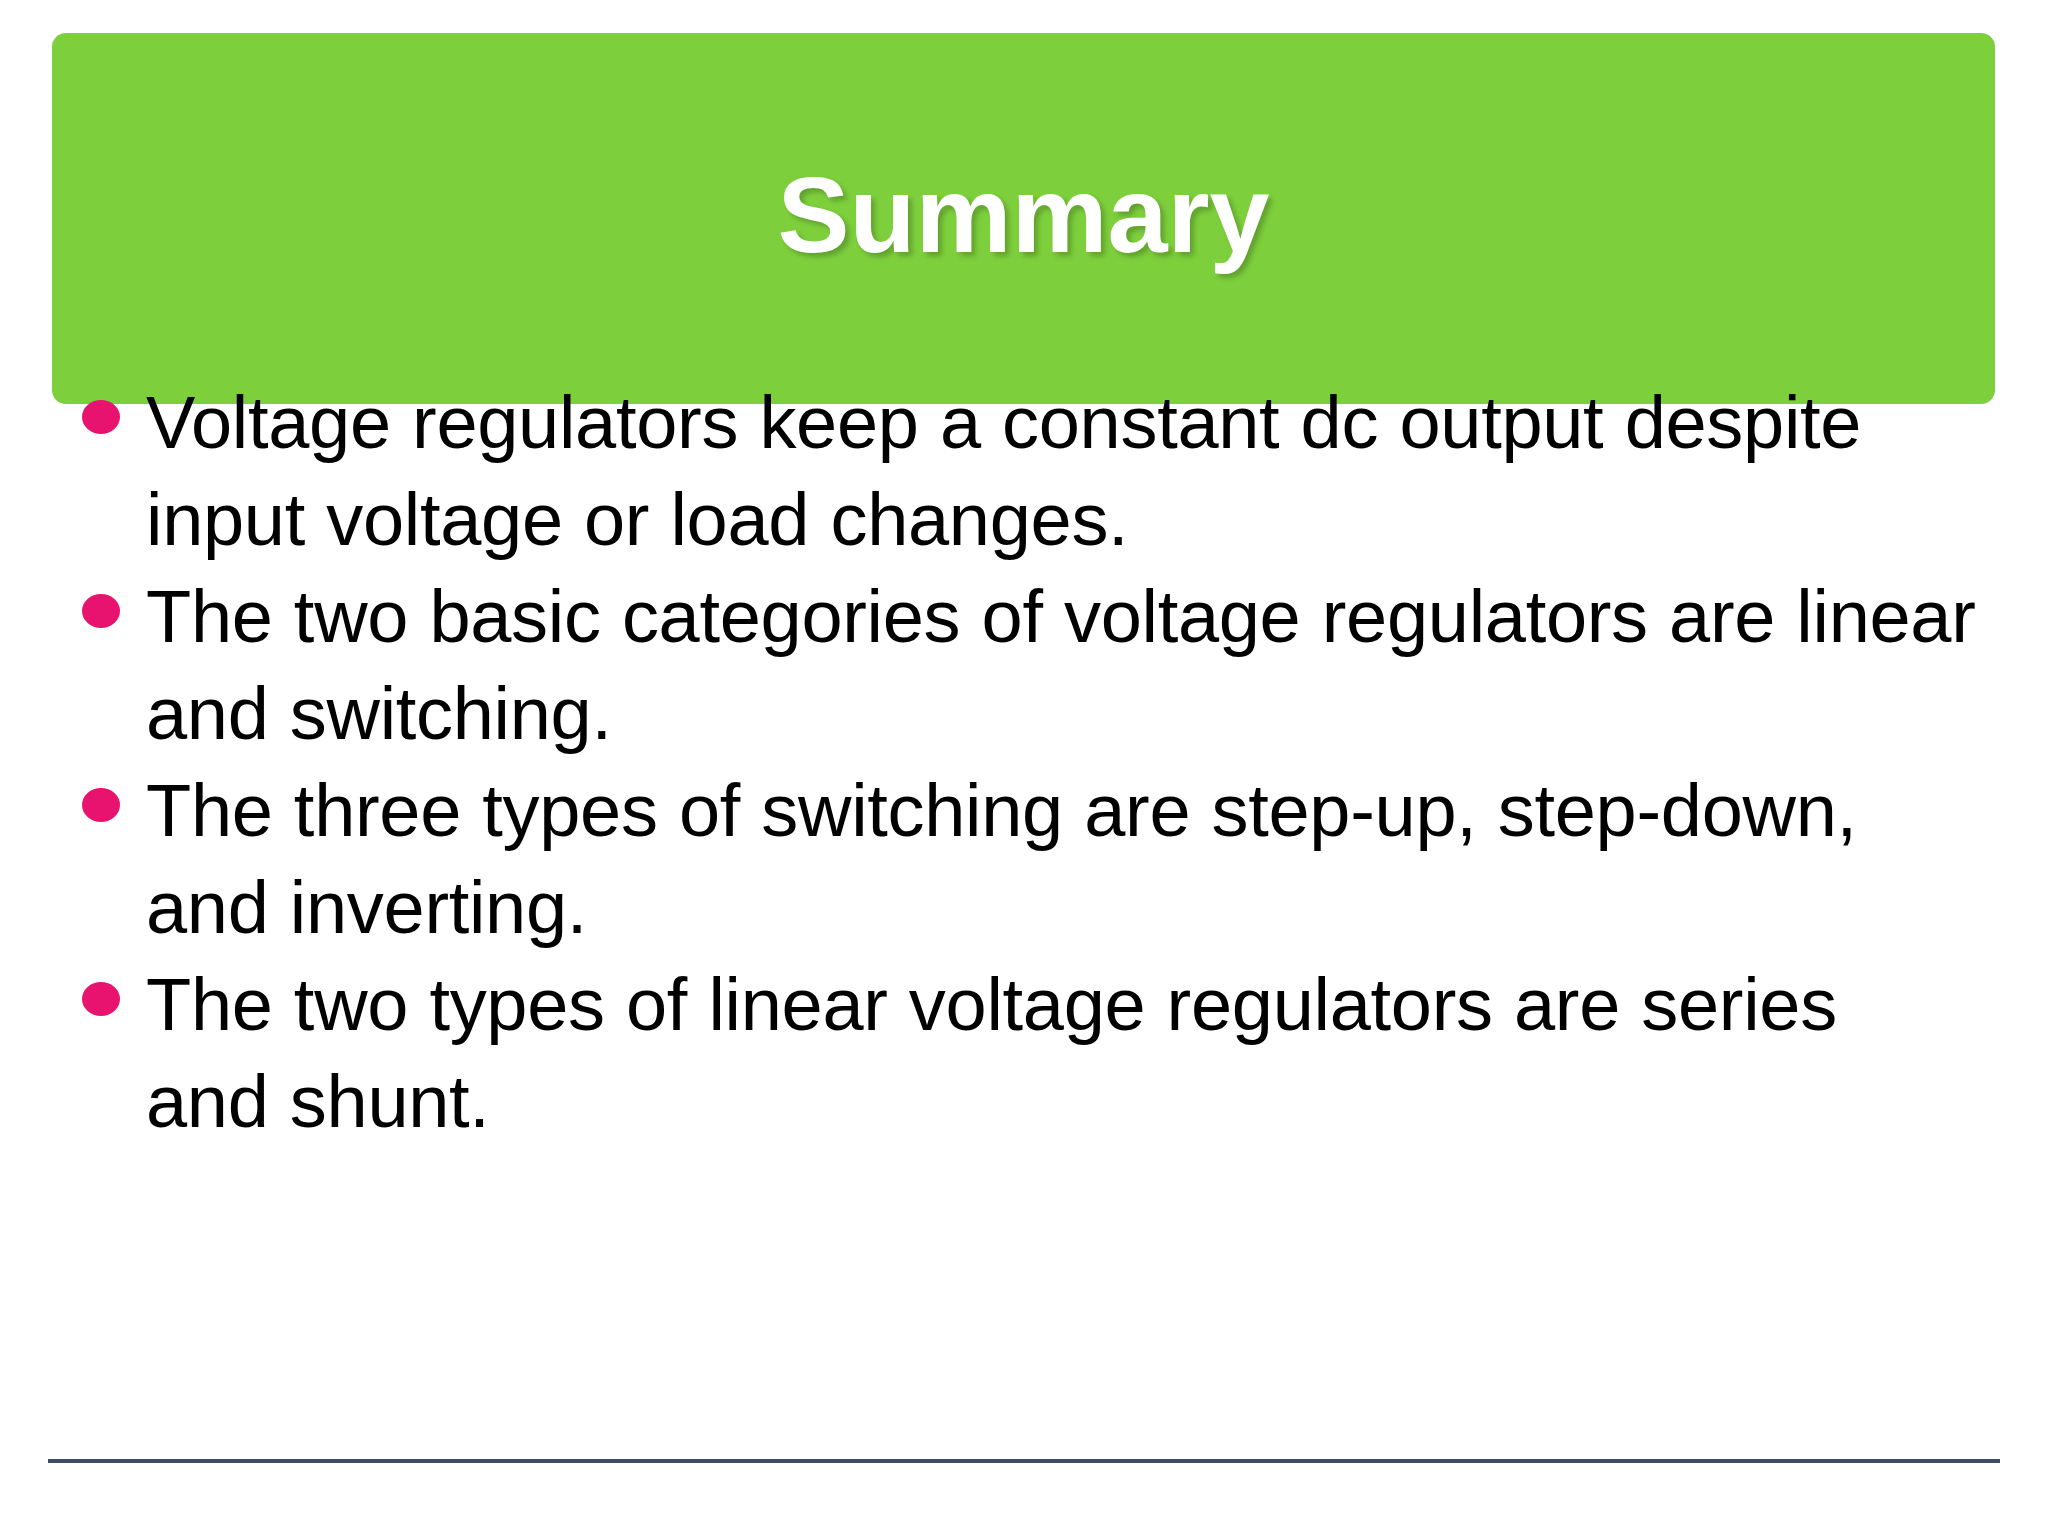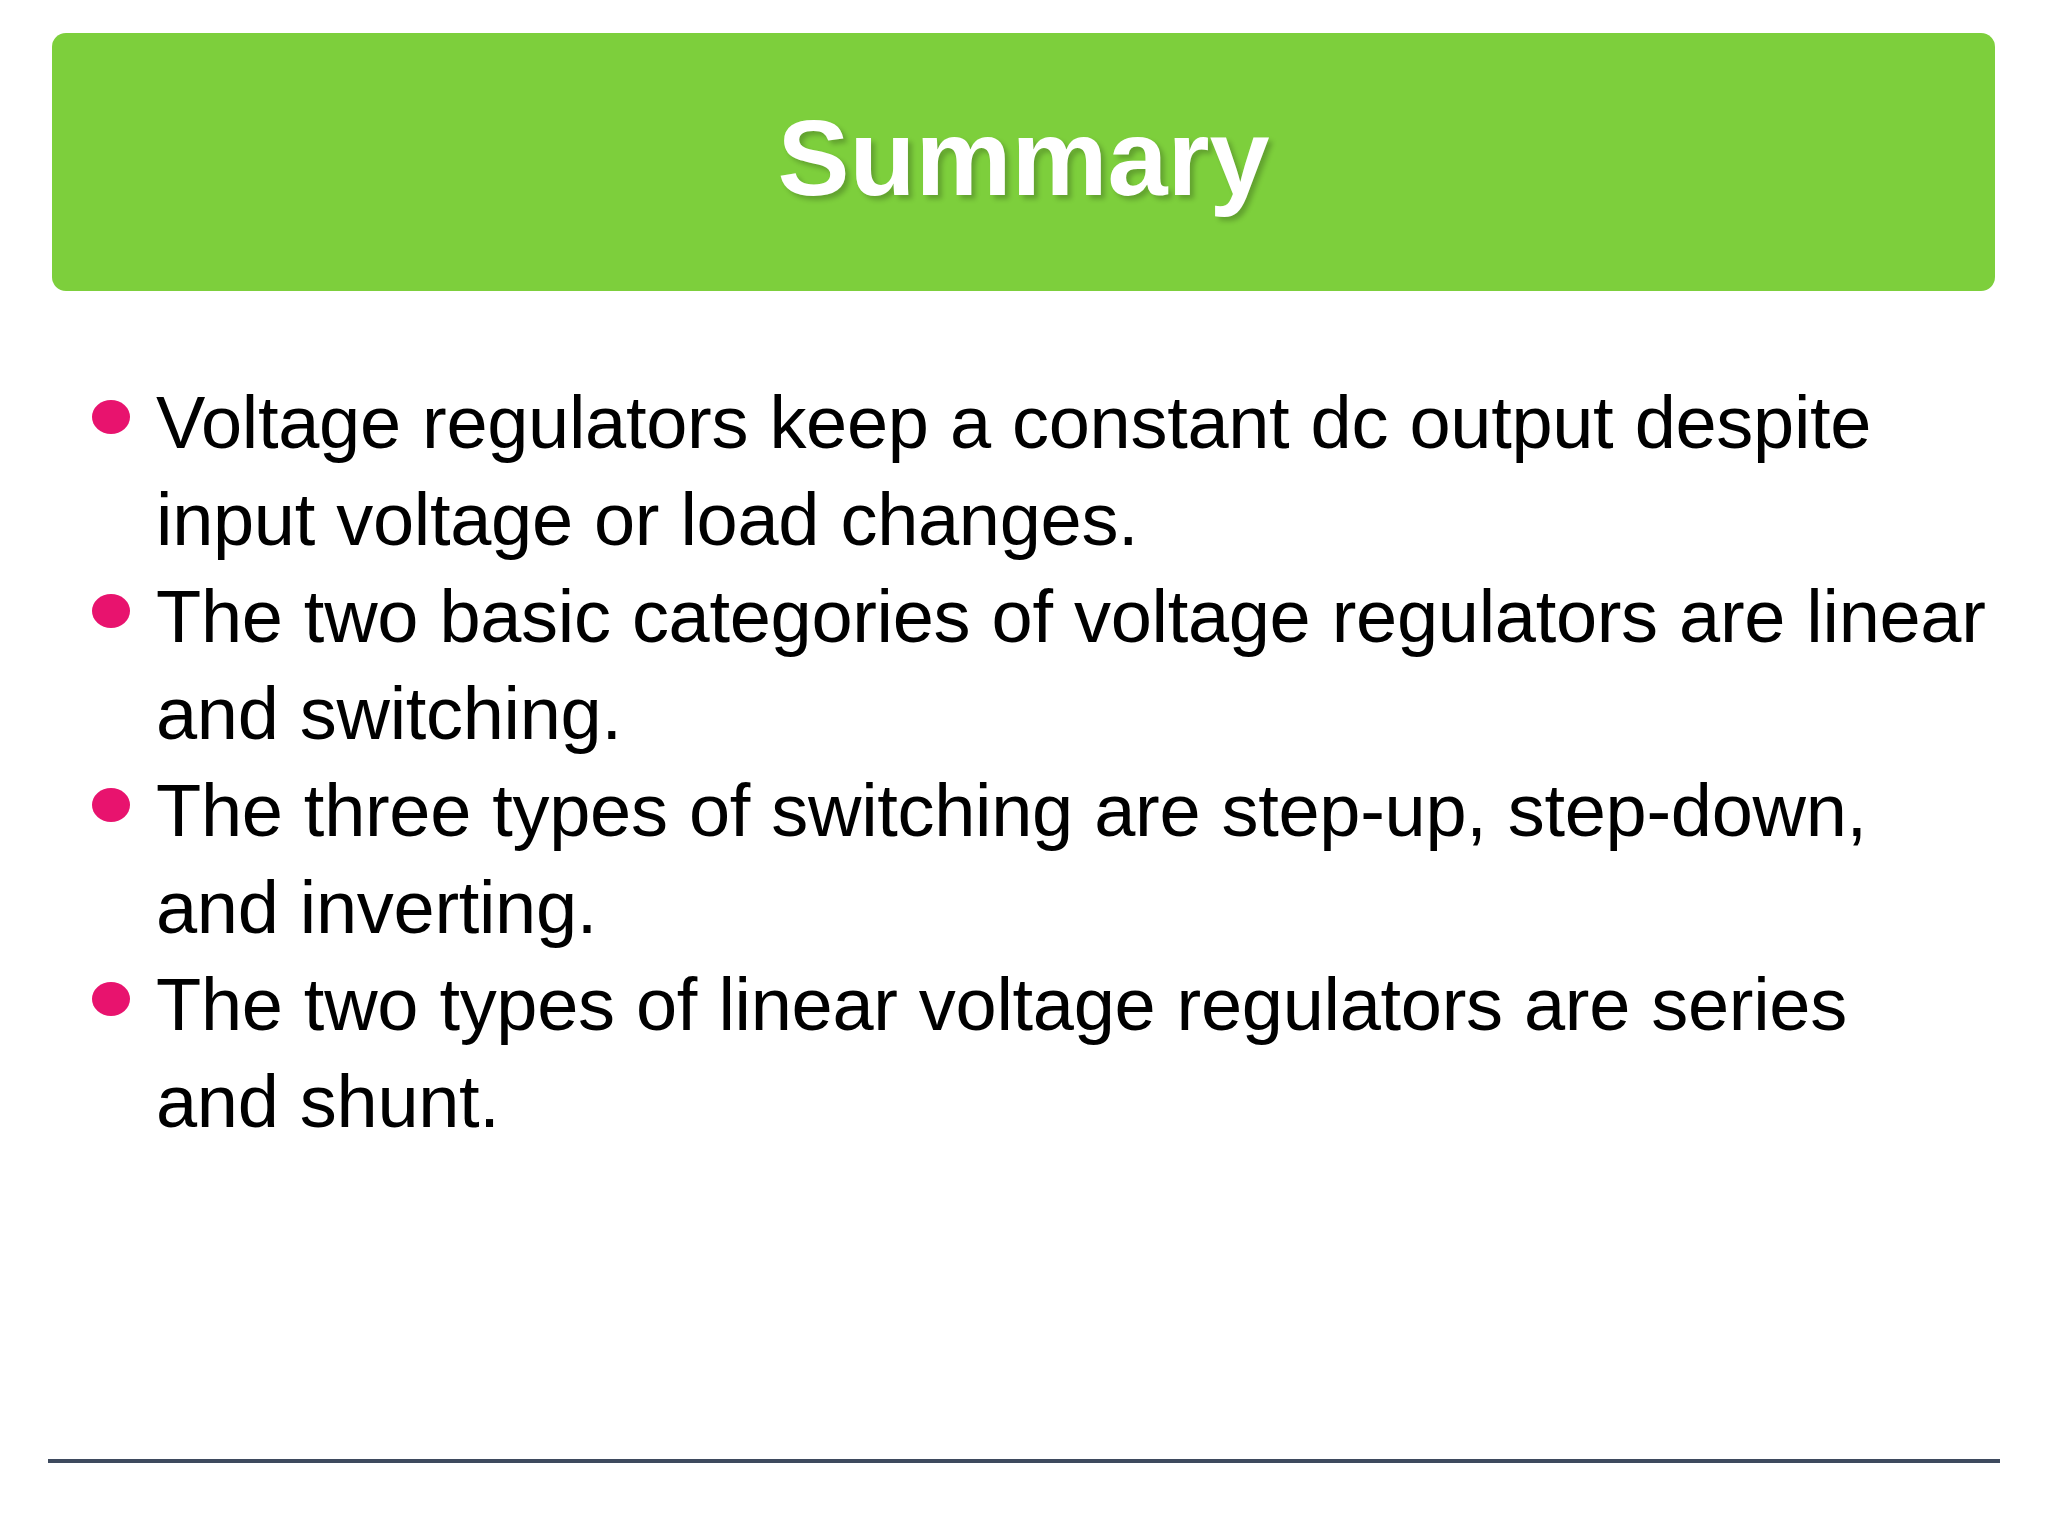--- a/index.html
+++ b/index.html
@@ -19,21 +19,21 @@
     background: #ffffff;
     overflow: hidden;
   }
 
   
   .title-bar {
     position: absolute;
     left: 52px;
     top: 33px;
     width: 1943px;
-    height: 258px;
+    height: 371px;
     background: #7DCF3C;
     border-radius: 14px;
     display: flex;
     align-items: center;
     justify-content: center;
     box-sizing: border-box;
   }
 
   .title-text {
     color: #ffffff;
@@ -44,21 +44,21 @@
     letter-spacing: 0px;
     text-align: center;
     text-shadow: 4px 4px 5px rgba(0,0,0,0.22);
     white-space: nowrap;
     transform: translateY(-4px);
   }
 
   
   .body-area {
     position: absolute;
-    left: 86px;
+    left: 76px;
     top: 374px;
     width: 1900px;
   }
 
   .bullet-row {
     position: relative;
     display: block;
     padding-left: 70px;
     margin: 0;
     color: #000000;

